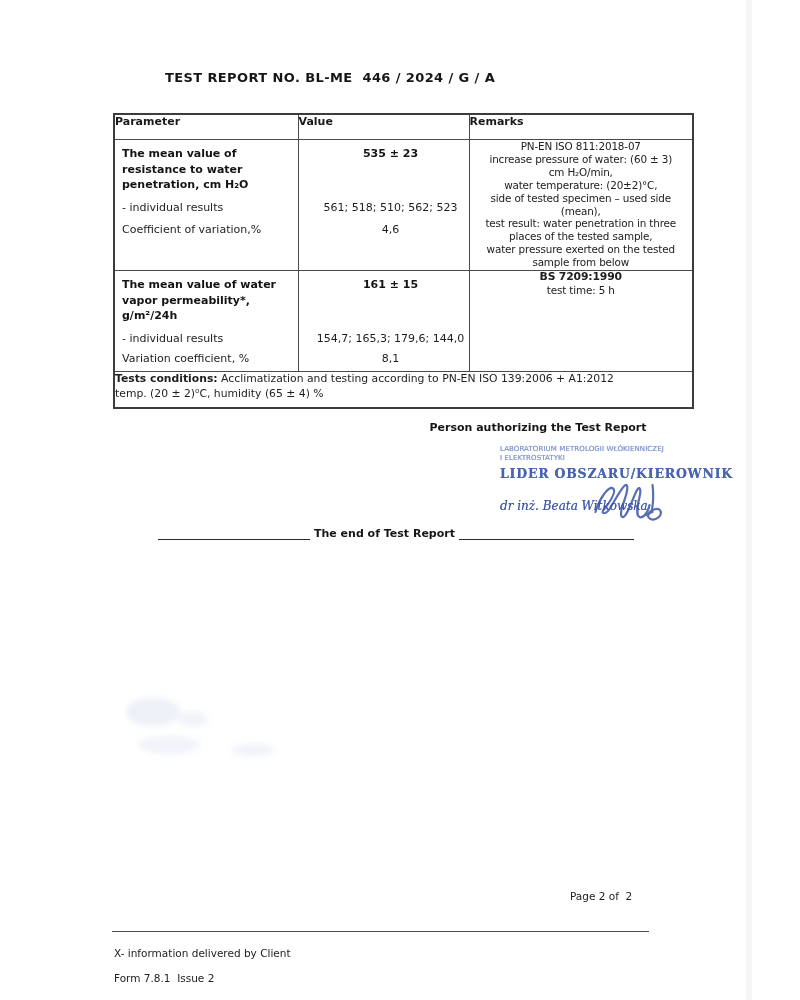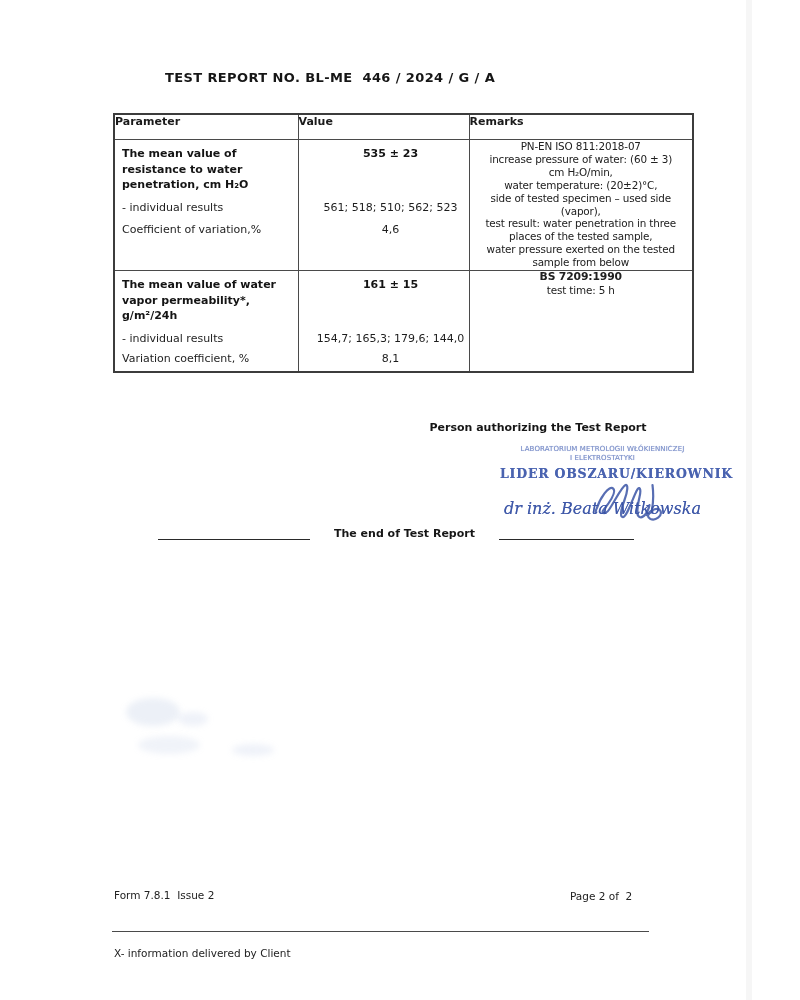--- a/index.html
+++ b/index.html
@@ -47,56 +47,55 @@
   .cond-cell { padding:4px 8px 0 8px; font-size:10.8px; line-height:14.5px; color:#1d1d1d; }
   .cond-cell .lbl { font-weight:bold; }
   .cond-cell .txt { white-space:pre-wrap; }
   .auth-heading {
     position:absolute; left:418px; top:421px; width:240px;
     text-align:center; font-weight:bold; font-size:11px; color:#161616;
     white-space:nowrap;
   }
   .stamp {
     position:absolute; left:500px; top:445px; width:205px;
-    text-align:center;
   }
   .stamp .s1, .stamp .s2 {
     font-size:7px; color:#8295cc; letter-spacing:0.1px;
     text-shadow:0 0 0.7px #9aaad6; white-space:nowrap; line-height:9px;
   }
   .stamp .s3 {
     font-family:"DejaVu Serif", serif; font-weight:bold;
     font-size:12.5px; letter-spacing:0.8px; color:#4a63b0;
     margin-top:3px; white-space:nowrap; text-shadow:0 0 0.5px #6d83c2;
   }
   .stamp .s4 {
     font-family:"DejaVu Serif", serif; font-style:italic;
-    font-size:16px; color:#3f58a8; margin-top:18px; white-space:nowrap;
+    font-size:12px; color:#3f58a8; margin-top:18px; white-space:nowrap;
     text-shadow:0 0 0.5px #6d83c2;
   }
   .signature-svg { position:absolute; left:88px; top:33px; width:78px; height:48px; }
   .end-line {
     position:absolute; left:158px; top:526px; width:476px;
-    display:flex; align-items:flex-end; gap:24px;
+    display:flex; align-items:flex-end; gap:4px;
     font-weight:bold; font-size:11px; color:#161616;
   }
   .end-line .rule { border-bottom:1.6px solid #2a2a2a; height:13px; }
   .end-line .rule.left { width:152px; flex:none; }
   .end-line .rule.right { flex:1; }
   .end-line .end-text { white-space:nowrap; padding-bottom:0px; }
   .smudge { position:absolute; border-radius:50%; filter:blur(3px); }
   .sm1 { left:126px; top:698px; width:54px; height:28px; background:rgba(140,165,210,0.17); }
   .sm2 { left:178px; top:712px; width:30px; height:14px; background:rgba(140,165,210,0.14); }
   .sm3 { left:138px; top:736px; width:62px; height:18px; background:rgba(140,165,210,0.13); }
   .sm4 { left:232px; top:744px; width:42px; height:12px; background:rgba(140,165,210,0.14); }
   .footer-rule {
     position:absolute; left:112px; top:931px; width:537px;
     border-top:1.6px solid #4a4a4a;
   }
-  .footer-form { position:absolute; left:114px; top:889px; font-size:10.5px; white-space:pre-wrap; color:#222; }
+  .footer-form { position:absolute; left:114px; top:972px; font-size:10.5px; white-space:pre-wrap; color:#222; }
   .footer-page { position:absolute; left:570px; top:890px; font-size:10.5px; white-space:pre-wrap; color:#222; }
   .footer-note { position:absolute; left:114px; top:947px; font-size:10.5px; color:#222; }
   .scan-band { position:absolute; left:746px; top:0; width:6px; height:1000px; background:rgba(0,0,0,0.035); }
 </style>
 </head>
 <body>
 
 <div class="scan-band"></div>
 
 <div class="title">TEST REPORT NO. BL-ME  446 / 2024 / G / A</div>
@@ -127,21 +126,21 @@
         <div class="sub-line">561; 518; 510; 562; 523</div>
         <div class="sub-line">4,6</div>
       </div>
     </td>
     <td class="remarks-cell">
       <div class="rl">PN-EN ISO 811:2018-07</div>
       <div class="rl">increase pressure of water: (60 ± 3)</div>
       <div class="rl">cm H₂O/min,</div>
       <div class="rl">water temperature: (20±2)°C,</div>
       <div class="rl">side of tested specimen – used side</div>
-      <div class="rl">(vapor),</div>
+      <div class="rl">(mean),</div>
       <div class="rl">test result: water penetration in three</div>
       <div class="rl">places of the tested sample,</div>
       <div class="rl">water pressure exerted on the tested</div>
       <div class="rl">sample from below</div>
     </td>
   </tr>
   <tr style="height:96px;">
     <td>
       <div class="cell-grid r2">
         <div class="p-title">The mean value of water vapor permeability*, g/m²/24h</div>
@@ -152,20 +151,26 @@
     <td>
       <div class="cell-grid r2 center">
         <div class="v-main">161 ± 15</div>
         <div class="sub-line">154,7; 165,3; 179,6; 144,0</div>
         <div class="sub-line">8,1</div>
       </div>
     </td>
     <td class="remarks-cell">
       <div class="rl b">BS 7209:1990</div>
       <div class="rl">test time: 5 h</div>
+    </td>
+  </tr>
+  <tr style="height:36px;">
+    <td colspan="3" class="cond-cell">
+      <div><span class="lbl">Tests conditions:</span><span class="txt"> Acclimatization and testing according to PN-EN ISO 139:2006 + A1:2012</span></div>
+      <div>temp. (20 ± 2)⁰C, humidity (65 ± 4) %</div>
     </td>
   </tr>
 </tbody>
   </table>
 
 <div class="auth-heading">Person authorizing the Test Report</div>
 
 <div class="stamp">
   <div class="s1">LABORATORIUM METROLOGII WŁÓKIENNICZEJ</div>
   <div class="s2">I ELEKTROSTATYKI</div>

